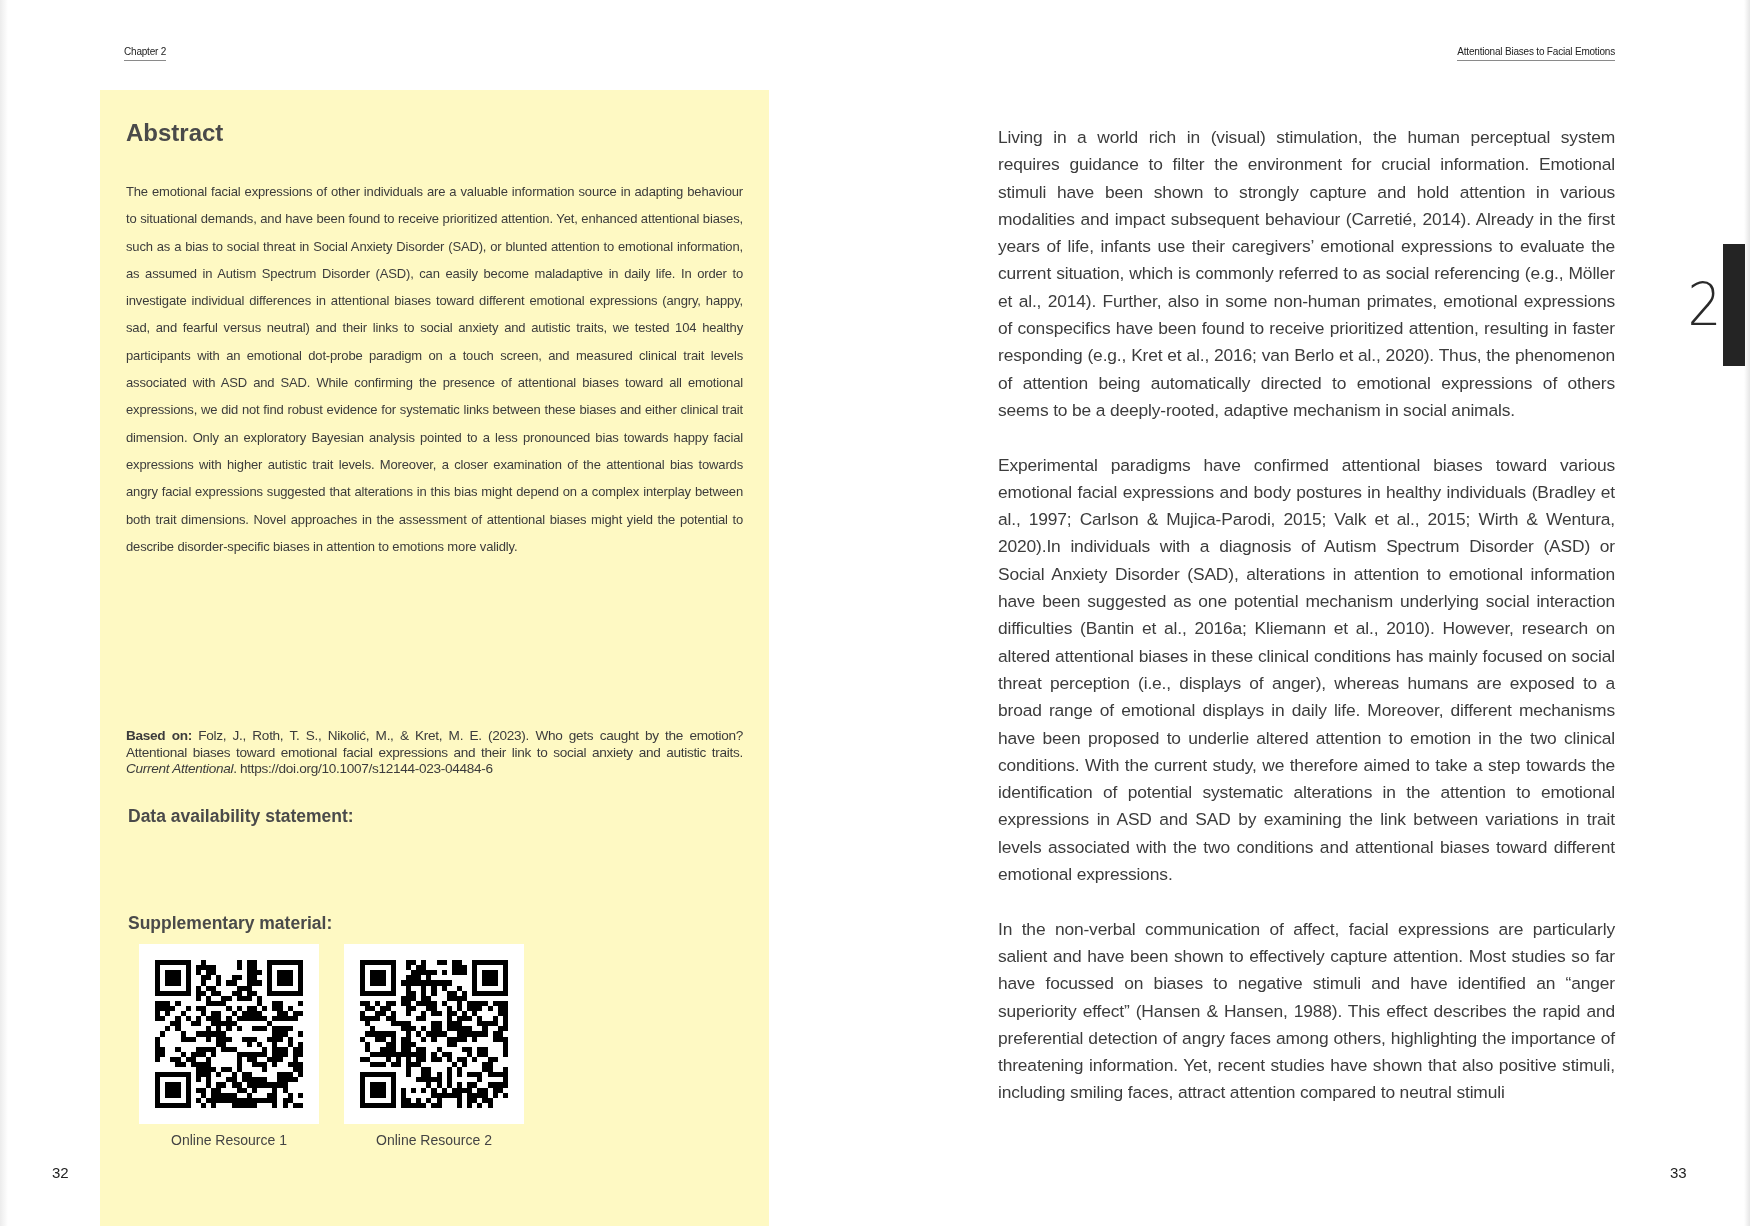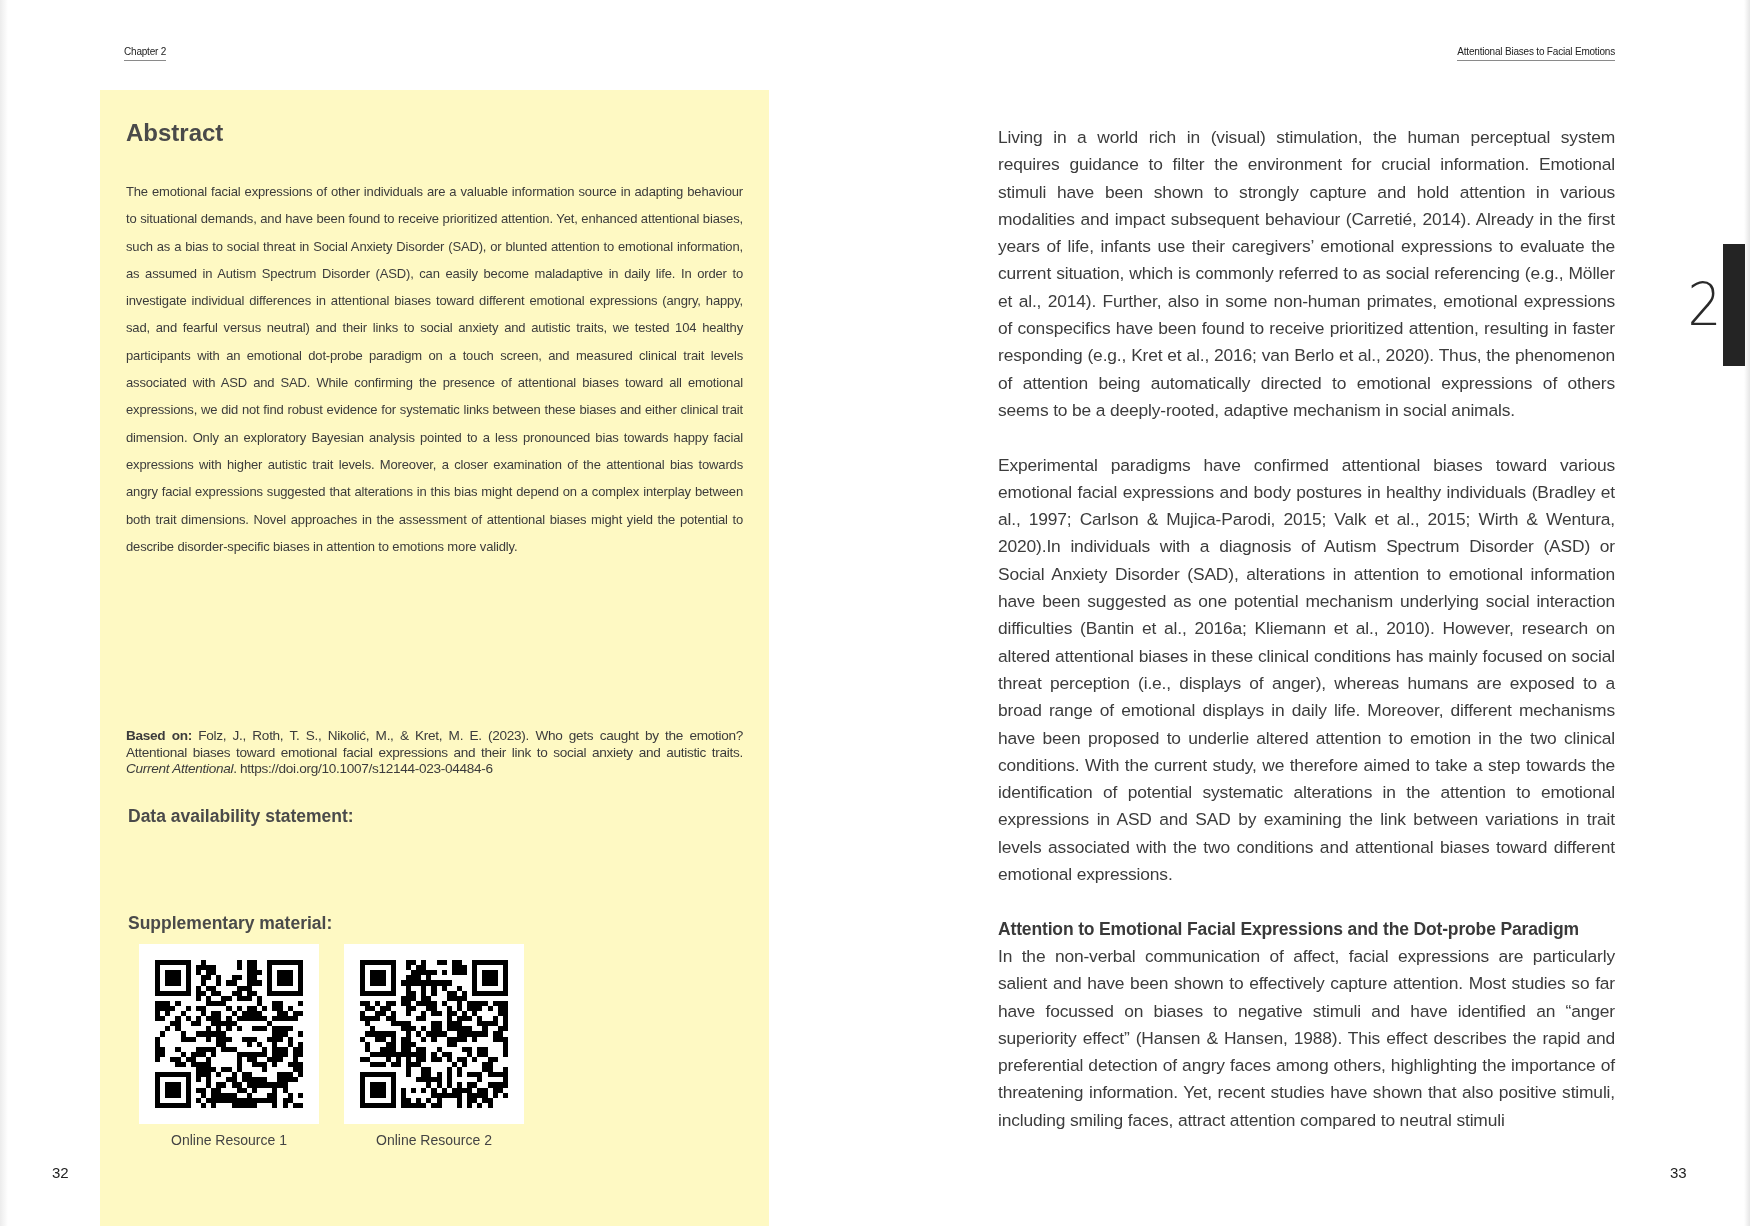--- a/index.html
+++ b/index.html
@@ -809,20 +809,19 @@
   <div class="qr-caption cap-2">Online Resource 2</div>
 </section>
 
 <div class="page-num pn-left">32</div>
 
 <div class="running-head rh-right">Attentional Biases to Facial Emotions</div>
 
 <article class="right-col">
   <p>Living in a world rich in (visual) stimulation, the human perceptual system requires guidance to filter the environment for crucial information. Emotional stimuli have been shown to strongly capture and hold attention in various modalities and impact subsequent behaviour (Carretié, 2014). Already in the first years of life, infants use their caregivers’ emotional expressions to evaluate the current situation, which is commonly referred to as social referencing (e.g., Möller et al., 2014). Further, also in some non-human primates, emotional expressions of conspecifics have been found to receive prioritized attention, resulting in faster responding (e.g., Kret et al., 2016; van Berlo et al., 2020). Thus, the phenomenon of attention being automatically directed to emotional expressions of others seems to be a deeply-rooted, adaptive mechanism in social animals.</p>
   <p>Experimental paradigms have confirmed attentional biases toward various emotional facial expressions and body postures in healthy individuals (Bradley et al., 1997; Carlson &amp; Mujica-Parodi, 2015; Valk et al., 2015; Wirth &amp; Wentura, 2020).In individuals with a diagnosis of Autism Spectrum Disorder (ASD) or Social Anxiety Disorder (SAD), alterations in attention to emotional information have been suggested as one potential mechanism underlying social interaction difficulties (Bantin et al., 2016a; Kliemann et al., 2010). However, research on altered attentional biases in these clinical conditions has mainly focused on social threat perception (i.e., displays of anger), whereas humans are exposed to a broad range of emotional displays in daily life. Moreover, different mechanisms have been proposed to underlie altered attention to emotion in the two clinical conditions. With the current study, we therefore aimed to take a step towards the identification of potential systematic alterations in the attention to emotional expressions in ASD and SAD by examining the link between variations in trait levels associated with the two conditions and attentional biases toward different emotional expressions.</p>
-  <h3>Attention to Emotional Facial Expressions and the Dot-probe Paradigm</h3>
   <p class="after-h">In the non-verbal communication of affect, facial expressions are particularly salient and have been shown to effectively capture attention. Most studies so far have focussed on biases to negative stimuli and have identified an “anger superiority effect” (Hansen &amp; Hansen, 1988). This effect describes the rapid and preferential detection of angry faces among others, highlighting the importance of threatening information. Yet, recent studies have shown that also positive stimuli, including smiling faces, attract attention compared to neutral stimuli</p>
 </article>
 
 <div class="chapter-num">2</div>
 <div class="chapter-tab"></div>
 
 <div class="page-num pn-right">33</div>
 
 </body></html>

